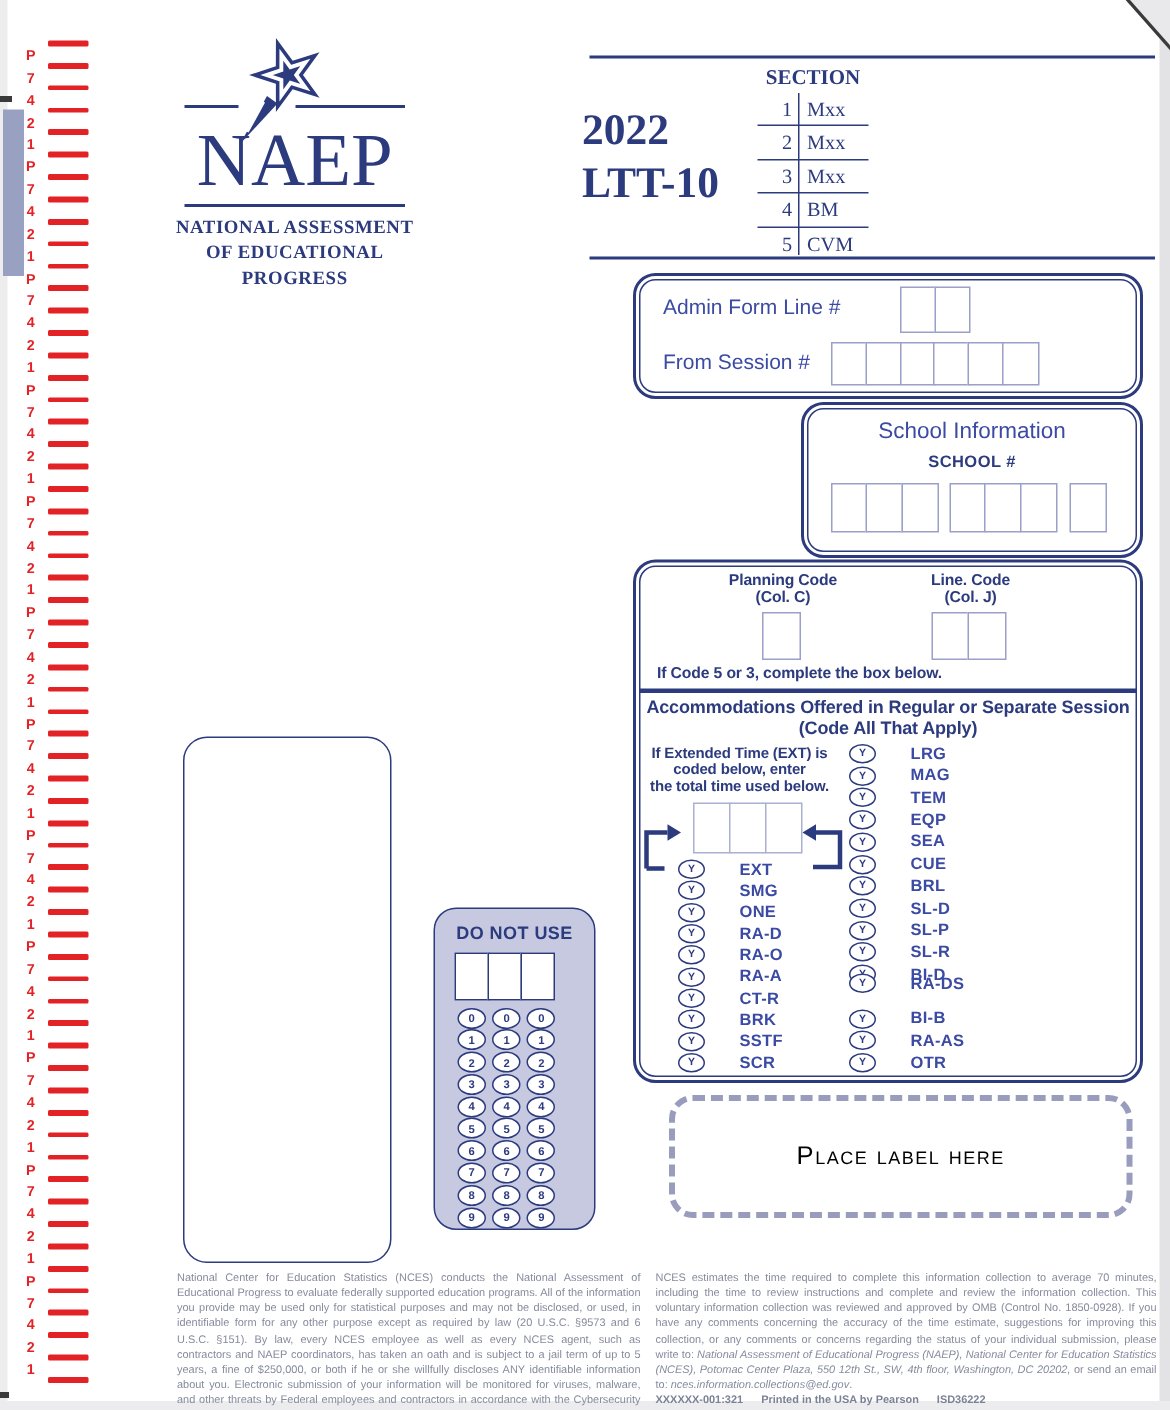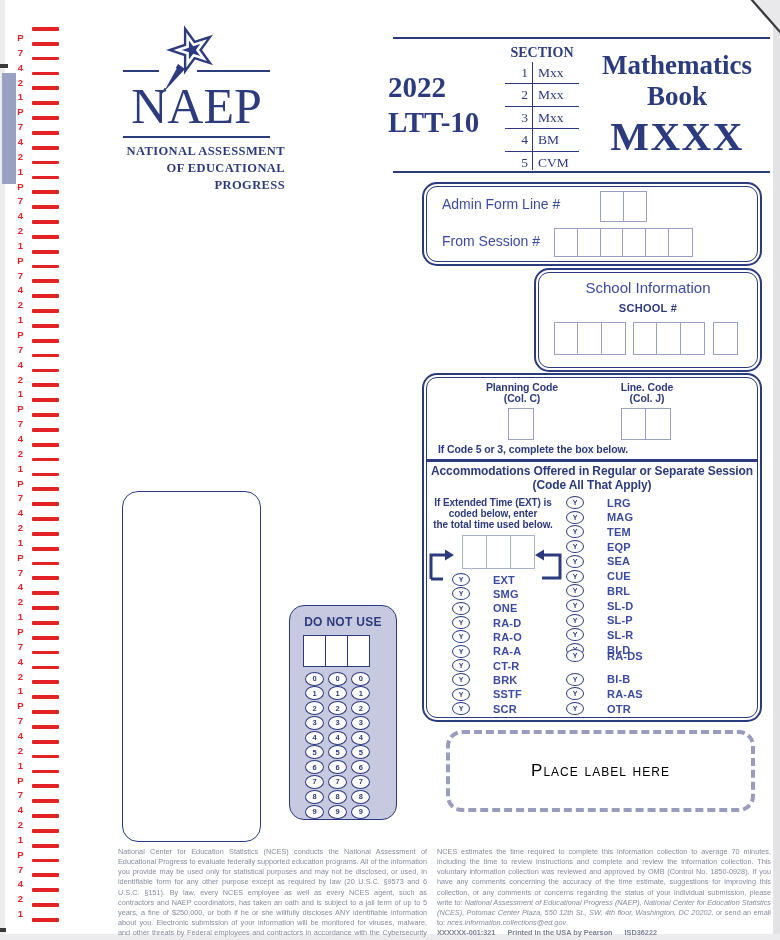--- a/index.html
+++ b/index.html
@@ -13,21 +13,21 @@
   #gray-bar{left:2px;top:73px;width:14px;height:111px;background:#98a1c1;}
   .blacktick{background:#3a3a3a;}
   
   #timing-strip{left:14px;top:0;width:48px;height:940px;}
   .dash{position:absolute;left:18px;width:27px;height:3.8px;background:#e32226;border-radius:1px;}
   .strip-letter{position:absolute;left:0;width:13px;text-align:center;
     font:bold 9.5px "Liberation Sans",sans-serif;color:#e32226;line-height:9px;}
   .rule{background:#2c3a7e;height:1.7px;}
   #naep-word{left:121px;top:78px;width:151px;text-align:center;
     font-family:"Liberation Serif",serif;font-size:50px;line-height:56px;color:#2c3a7e;letter-spacing:0px;}
-  .logo-sub{left:108px;width:177px;text-align:right;font-family:"Liberation Serif",serif;
+  .logo-sub{left:108px;width:177px;text-align:center;font-family:"Liberation Serif",serif;
     font-weight:bold;font-size:12.5px;color:#2c3a7e;letter-spacing:.4px;}
   
   #year-block{left:388px;top:70px;width:94px;text-align:left;color:#2c3a7e;
     font-family:"Liberation Serif",serif;font-weight:bold;font-size:29px;line-height:35px;}
   #section-table{left:505px;top:45px;width:74px;color:#2c3a7e;}
   #section-title{text-align:center;font-family:"Liberation Serif",serif;font-weight:bold;font-size:14px;}
   #section-rows{position:absolute;top:17px;left:0;width:74px;}
   .sec-row{position:relative;height:21.4px;line-height:21.4px;font-family:"Liberation Serif",serif;font-size:13.5px;}
   .sec-row:not(:last-child){border-bottom:1.3px solid #2c3a7e;}
   .sec-num{position:absolute;left:0;width:23px;text-align:right;}
@@ -256,25 +256,20 @@
           <span class="sec-num">4</span>
           <span class="sec-code">BM</span>
         </div>
         <div class="sec-row">
           <span class="sec-num">5</span>
           <span class="sec-code">CVM</span>
         </div>
       </div>
   </div>
   <div class="abs" id="section-vline"></div>
-  <div class="abs" id="book-title">
-    <div class="bt">Mathematics</div>
-    <div class="bt">Book</div>
-    <div id="book-code">MXXX</div>
-  </div>
 
   <div class="dbox" style="left:422px;top:182px;width:336px;height:80px;">
     <div class="fieldlabel" style="left:18px;top:12px;">Admin Form Line #</div>
     <div class="cellrow" style="left:176px;top:7px;">
         <div class="cell"></div>
         <div class="cell"></div>
       </div>
     <div class="fieldlabel" style="left:18px;top:49px;">From Session #</div>
     <div class="cellrow sessioncell" style="left:130px;top:44px;">
         <div class="cell"></div>

